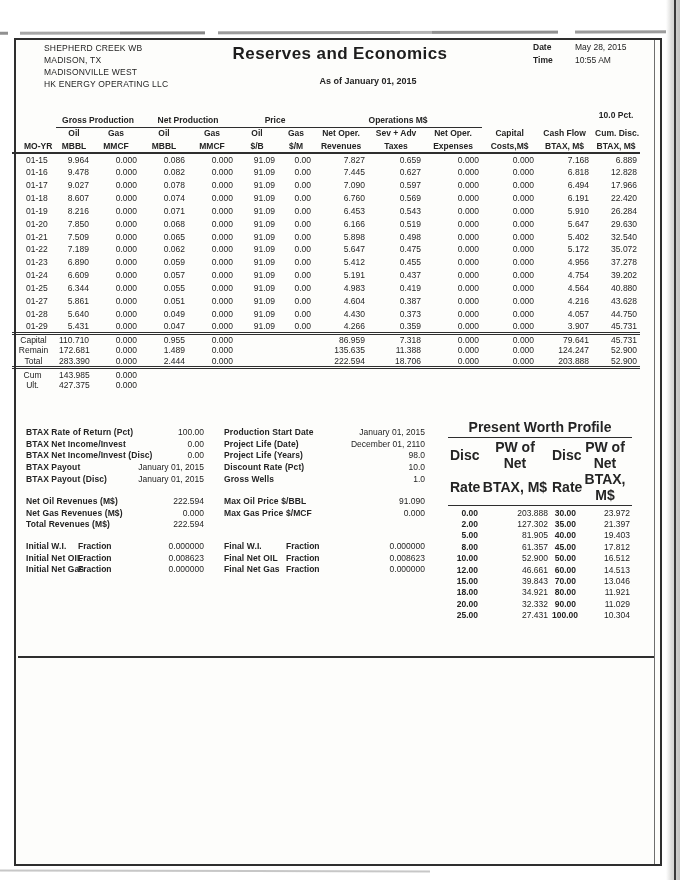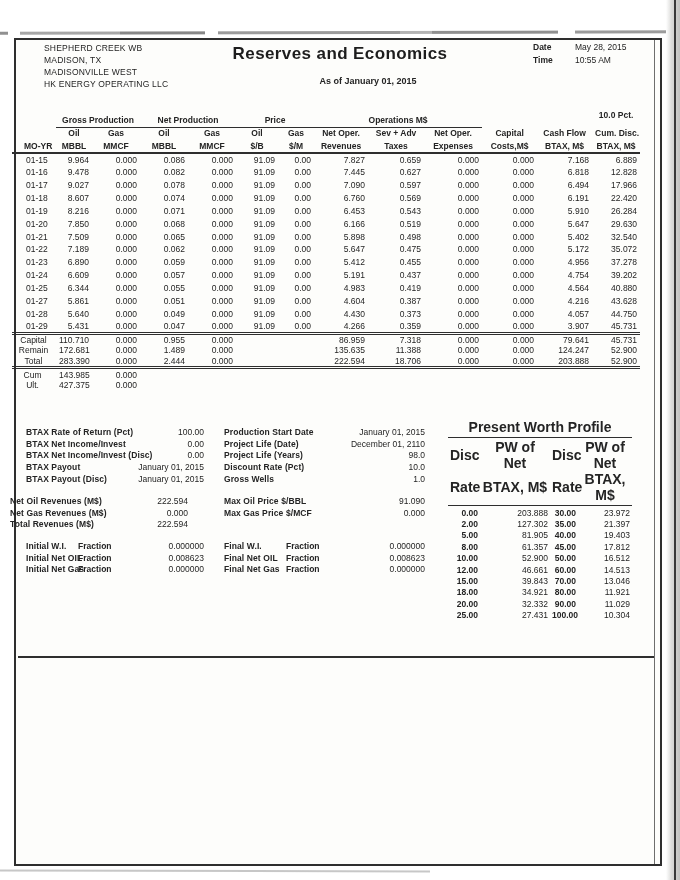--- a/index.html
+++ b/index.html
@@ -61,21 +61,21 @@
   #main-table tbody.cumult tr:first-child td { padding-top:2px; }
 
   
   .kv-stack { position:absolute; }
   .kv-row { position:relative; height:11.7px; font-size:8.5px; line-height:11.7px; }
   .kv-label { position:absolute; left:0; font-weight:bold; letter-spacing:.1px; }
   .kv-sub { position:absolute; font-weight:bold; }
   .kv-value { position:absolute; right:0; }
   #econ-left  { left:26px;  top:427px; width:178px; }
   #econ-mid   { left:224px; top:427px; width:201px; }
-  #rev-left   { left:10px;  top:496px; width:178px; }
+  #rev-left   { left:26px;  top:496px; width:178px; }
   #rev-right  { left:224px; top:496px; width:201px; }
   #frac-left  { left:26px;  top:541px; width:178px; }
   #frac-left .kv-sub  { left:52px; }
   #frac-right { left:224px; top:541px; width:201px; }
   #frac-right .kv-sub { left:62px; }
 
   
   #pwp { position:absolute; left:448px; top:419px; width:184px; }
   .pwp-title { font-size:14px; font-weight:bold; text-align:center;
     padding-bottom:2px; border-bottom:1.5px solid #2e2e2e; }

